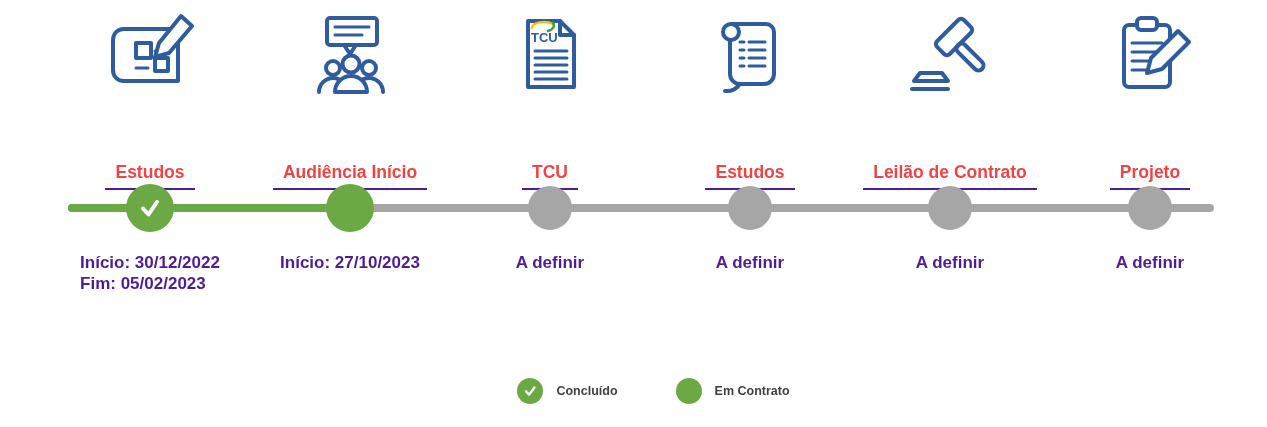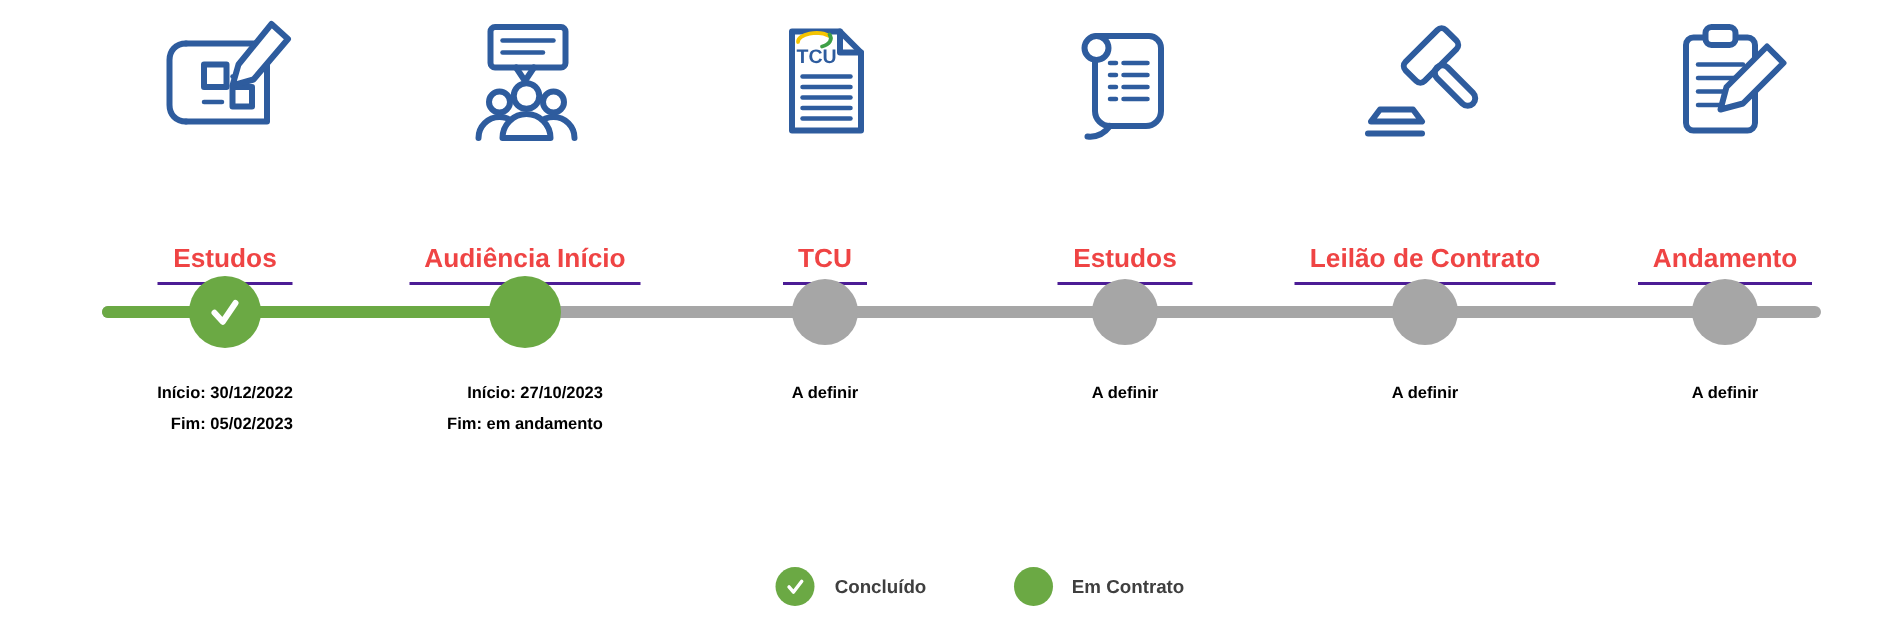--- a/index.html
+++ b/index.html
@@ -16,21 +16,21 @@
   .icon-box { height: 112px; display: flex; align-items: center; justify-content: center; padding-top: 6px; box-sizing: border-box; }
 
   .label-row { height: 52px; display: flex; align-items: flex-start; justify-content: center; padding-top: 10px; box-sizing: border-box; }
   .stage-label { font-size: 17.5px; font-weight: bold; color: #ef4444; padding: 0 10px 5px 10px; border-bottom: 2px solid #4c1d95; white-space: nowrap; margin-top: 40px; }
 
   .dot-row { height: 88px; display: flex; align-items: center; justify-content: center; }
   .dot { border-radius: 50%; display: flex; align-items: center; justify-content: center; position: relative; z-index: 2; }
   .dot.done, .dot.in_progress { width: 48px; height: 48px; background: #6BA944; }
   .dot.todo { width: 44px; height: 44px; background: #A6A6A6; }
 
-  .detail { font-size: 11px; font-weight: bold; color: #000000; text-align: right; line-height: 21px; }
+  .detail { font-size: 17px; font-weight: bold; color: #4c1d95; text-align: left; line-height: 21px; }
 
   .legend { position: absolute; left: 0; top: 378px; width: 100%; display: flex; justify-content: center; align-items: center; gap: 58px; padding-left: 40px; box-sizing: border-box; }
   .legend-item { display: flex; align-items: center; gap: 13px; }
   .legend-dot { width: 26px; height: 26px; border-radius: 50%; display: flex; align-items: center; justify-content: center; }
   .legend-dot.done, .legend-dot.in_progress { background: #6BA944; }
   .legend-dot.todo { background: #A6A6A6; }
   .legend-label { font-size: 12.5px; font-weight: bold; color: #3F3F3F; white-space: nowrap; }
 
   svg.icon { display: block; }
   svg.icon .s { fill: none; stroke: #2E5C9E; stroke-width: 4; stroke-linecap: round; stroke-linejoin: round; }
@@ -91,21 +91,20 @@
         </svg>
       </div>
       <div class="label-row">
           <span class="stage-label">Audiência Início</span>
         </div>
       <div class="dot-row">
         <div class="dot in_progress"></div>
       </div>
       <div class="detail">
         <div>Início: 27/10/2023</div>
-        <div>Fim: em andamento</div>
       </div>
     </div>
 
     <div class="stage">
       <div class="icon-box">
         <svg class="icon" width="96" height="96" viewBox="0 0 96 96">
           <path class="s" d="M26 10 h32 l14 14 v52 H26 z"></path>
           <path class="s" d="M58 10 v14 h14"></path>
           <text x="29" y="31" font-family="Liberation Sans, sans-serif" font-size="13" font-weight="bold" fill="#2E5C9E">TCU</text>
           <path d="M30 17 a12 6 0 0 1 21 -4" fill="none" stroke="#F5C400" stroke-width="2.5" stroke-linecap="round"></path>
@@ -181,21 +180,21 @@
           <rect class="s" x="22" y="14" width="46" height="62" rx="5"></rect>
           <rect class="wfill" x="35" y="7" width="20" height="12" rx="4"></rect>
           <line class="thin" x1="30" y1="32" x2="60" y2="32"></line>
           <line class="thin" x1="30" y1="41" x2="60" y2="41"></line>
           <line class="thin" x1="30" y1="50" x2="52" y2="50"></line>
           <line class="thin" x1="30" y1="59" x2="46" y2="59"></line>
           <path class="wfill" d="M76 20 l11 11 -27 27 -15 4 4 -15 z"></path>
         </svg>
       </div>
       <div class="label-row">
-          <span class="stage-label">Andamento</span>
+          <span class="stage-label">Projeto</span>
         </div>
       <div class="dot-row">
         <div class="dot todo"></div>
       </div>
       <div class="detail">
         <div>A definir</div>
       </div>
     </div>
 
   </div>

